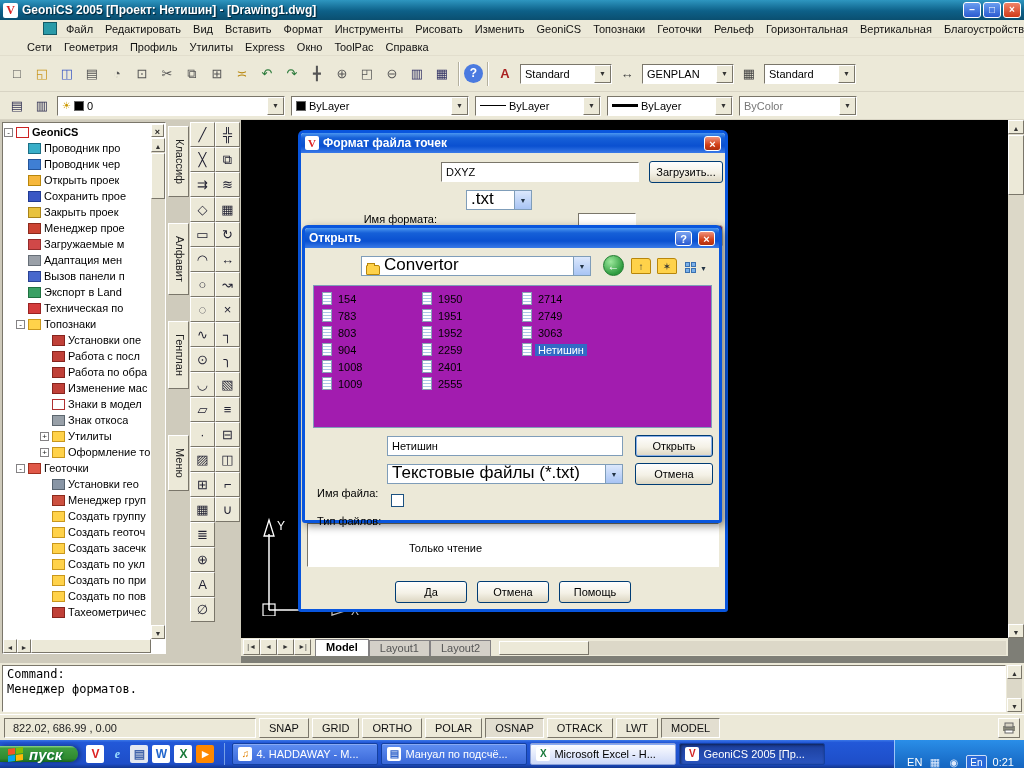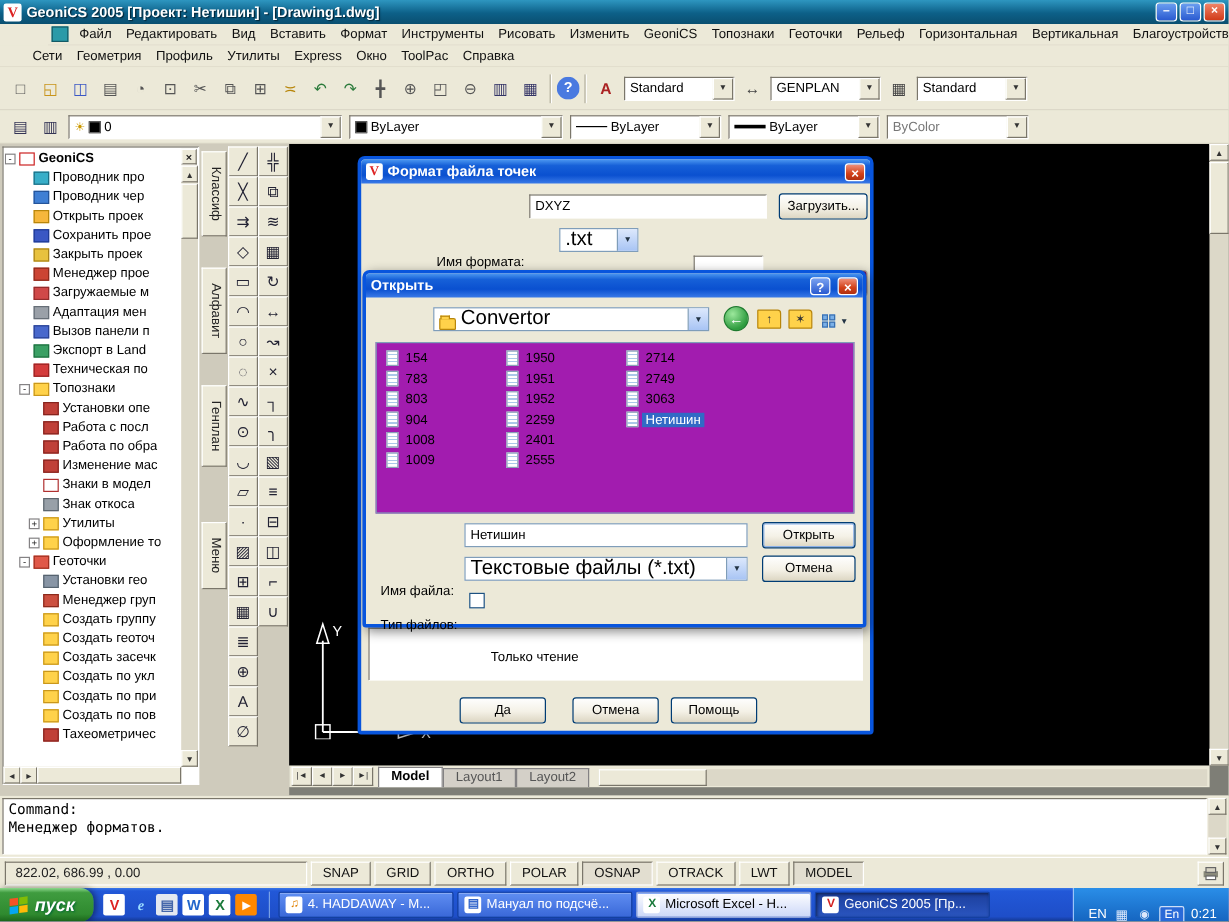--- a/index.html
+++ b/index.html
@@ -60,21 +60,21 @@
 
   
   .leftpanel { position:absolute; left:2px; top:122px; width:164px; height:532px; background:#fff;
     border:1px solid; border-color:#7a766a #fff #fff #7a766a; }
   .panel-close { position:absolute; right:1px; top:1px; width:13px; height:13px; background:#ece9d8;
     border:1px solid; border-color:#fff #7a766a #7a766a #fff; text-align:center; z-index:3; }
   .panel-close::before { content:"×"; font:bold 9px/11px "Liberation Sans",sans-serif; color:#222; }
   .tree { position:absolute; left:1px; top:1px; right:15px; bottom:15px; overflow:hidden; }
   .tree-item { display:flex; align-items:center; height:16px; white-space:nowrap; overflow:hidden; }
   .tree-item[data-level="1"] { padding-left:12px; }
-  .tree-item[data-level="2"] { padding-left:20px; }
+  .tree-item[data-level="2"] { padding-left:36px; }
   .exp { width:9px; height:9px; border:1px solid #848284; background:#fff; text-align:center;
     font:8px/7px "Liberation Sans",sans-serif; color:#222; margin-right:3px; flex:none; }
   .exp[data-exp="minus"]::before { content:"-"; }
   .exp[data-exp="plus"]::before { content:"+"; }
   .exp[data-exp="none"] { visibility:hidden; }
   .ticon { width:13px; height:11px; margin-right:3px; flex:none; border:1px solid rgba(0,0,0,.3); }
   .ticon[data-icon="geonics"]  { background:#fff; border-color:#c22; }
   .ticon[data-icon="monitor"]  { background:#38aec8; border-color:#1c6f85; }
   .ticon[data-icon="monitor2"] { background:#3f7fd4; border-color:#24549a; }
   .ticon[data-icon="open"]     { background:#f6b73c; border-color:#b8860b; }
@@ -218,21 +218,21 @@
   .stoggle { height:20px; padding:0 9px; display:flex; align-items:center; color:#111; flex:none;
     background:#ece9d8; border:1px solid; border-color:#fff #7a766a #7a766a #fff; }
   .stoggle.pressed { border-color:#7a766a #fff #fff #7a766a; background:#e2ded0; }
   .sb-spacer { flex:1; }
   .plotmini { width:22px; height:20px; display:flex; align-items:center; justify-content:center;
     border:1px solid; border-color:#fff #7a766a #7a766a #fff; background:#ece9d8; flex:none; }
 
   
   .taskbar { position:absolute; left:0; top:740px; width:1024px; height:28px; display:flex; align-items:center;
     background:linear-gradient(180deg,#3a77e8 0%,#2258d8 9%,#1e4ec8 85%,#12368e 100%); }
-  .startbtn { height:28px; padding:0 16px 0 8px; border-radius:0 11px 11px 0;
+  .startbtn { height:16px; padding:0 16px 0 8px; border-radius:0 11px 11px 0;
     background:linear-gradient(180deg,#8ed88e 0%,#3f9c3f 14%,#2f8a2f 78%,#1a641a 100%);
     display:flex; align-items:center; gap:6px; color:#fff; font-weight:bold; font-style:italic;
     font-size:15px; text-shadow:1px 1px 2px #063; box-shadow:2px 0 5px rgba(0,0,0,.45); flex:none; }
   .flag { display:grid; grid-template:6px 6px / 7px 7px; gap:1px; transform:skewY(-8deg); }
   .flag span:nth-child(1){background:#f35325;} .flag span:nth-child(2){background:#81bc06;}
   .flag span:nth-child(3){background:#05a6f0;} .flag span:nth-child(4){background:#ffba08;}
   .qlaunch { display:flex; gap:4px; padding:0 8px; align-items:center; flex:none; }
   .qicon { width:18px; height:18px; border-radius:2px; font:bold 12px/18px "Liberation Sans",sans-serif;
     text-align:center; flex:none; }
   .ql-red{background:#fff;color:#d22;} .ql-blue{color:#9adcff;font-family:"Liberation Serif",serif;font-style:italic;}
@@ -687,21 +687,21 @@
       <input class="cinput" style="left: 140px; top: 9px; width: 198px;" readonly="" value="DXYZ">
       <button class="xpbtn" style="left:348px;top:8px;width:74px">Загрузить...</button>
       <span class="lbl" style="left:24px;top:37px">Расширение по умолчанию:</span>
       <div class="xpcombo" style="left:165px;top:37px;width:66px">
         <span>.txt</span>
         <span class="xarrow"></span>
       </div>
       <button class="xpbtn disabled" style="left:348px;top:36px;width:74px">Анализ</button>
       <input class="cinput" style="left: 277px; top: 60px; width: 58px; height: 16px;" readonly="">
       <div class="whitebox" style="left:6px;top:370px;width:412px;height:44px"></div>
-      <button class="xpbtn" style="left:82px;top:428px;width:72px">Да</button>
+      <button class="xpbtn" style="left:94px;top:428px;width:72px">Да</button>
       <button class="xpbtn" style="left:176px;top:428px;width:72px">Отмена</button>
       <button class="xpbtn" style="left:258px;top:428px;width:72px">Помощь</button>
     </div>
   </div>
 
   <div class="dlg" style="left:302px;top:225px;width:420px;height:298px">
     <div class="dlg-title">
       <span>Открыть</span>
       <span class="thelp"></span>
       <span class="tclose"></span>

